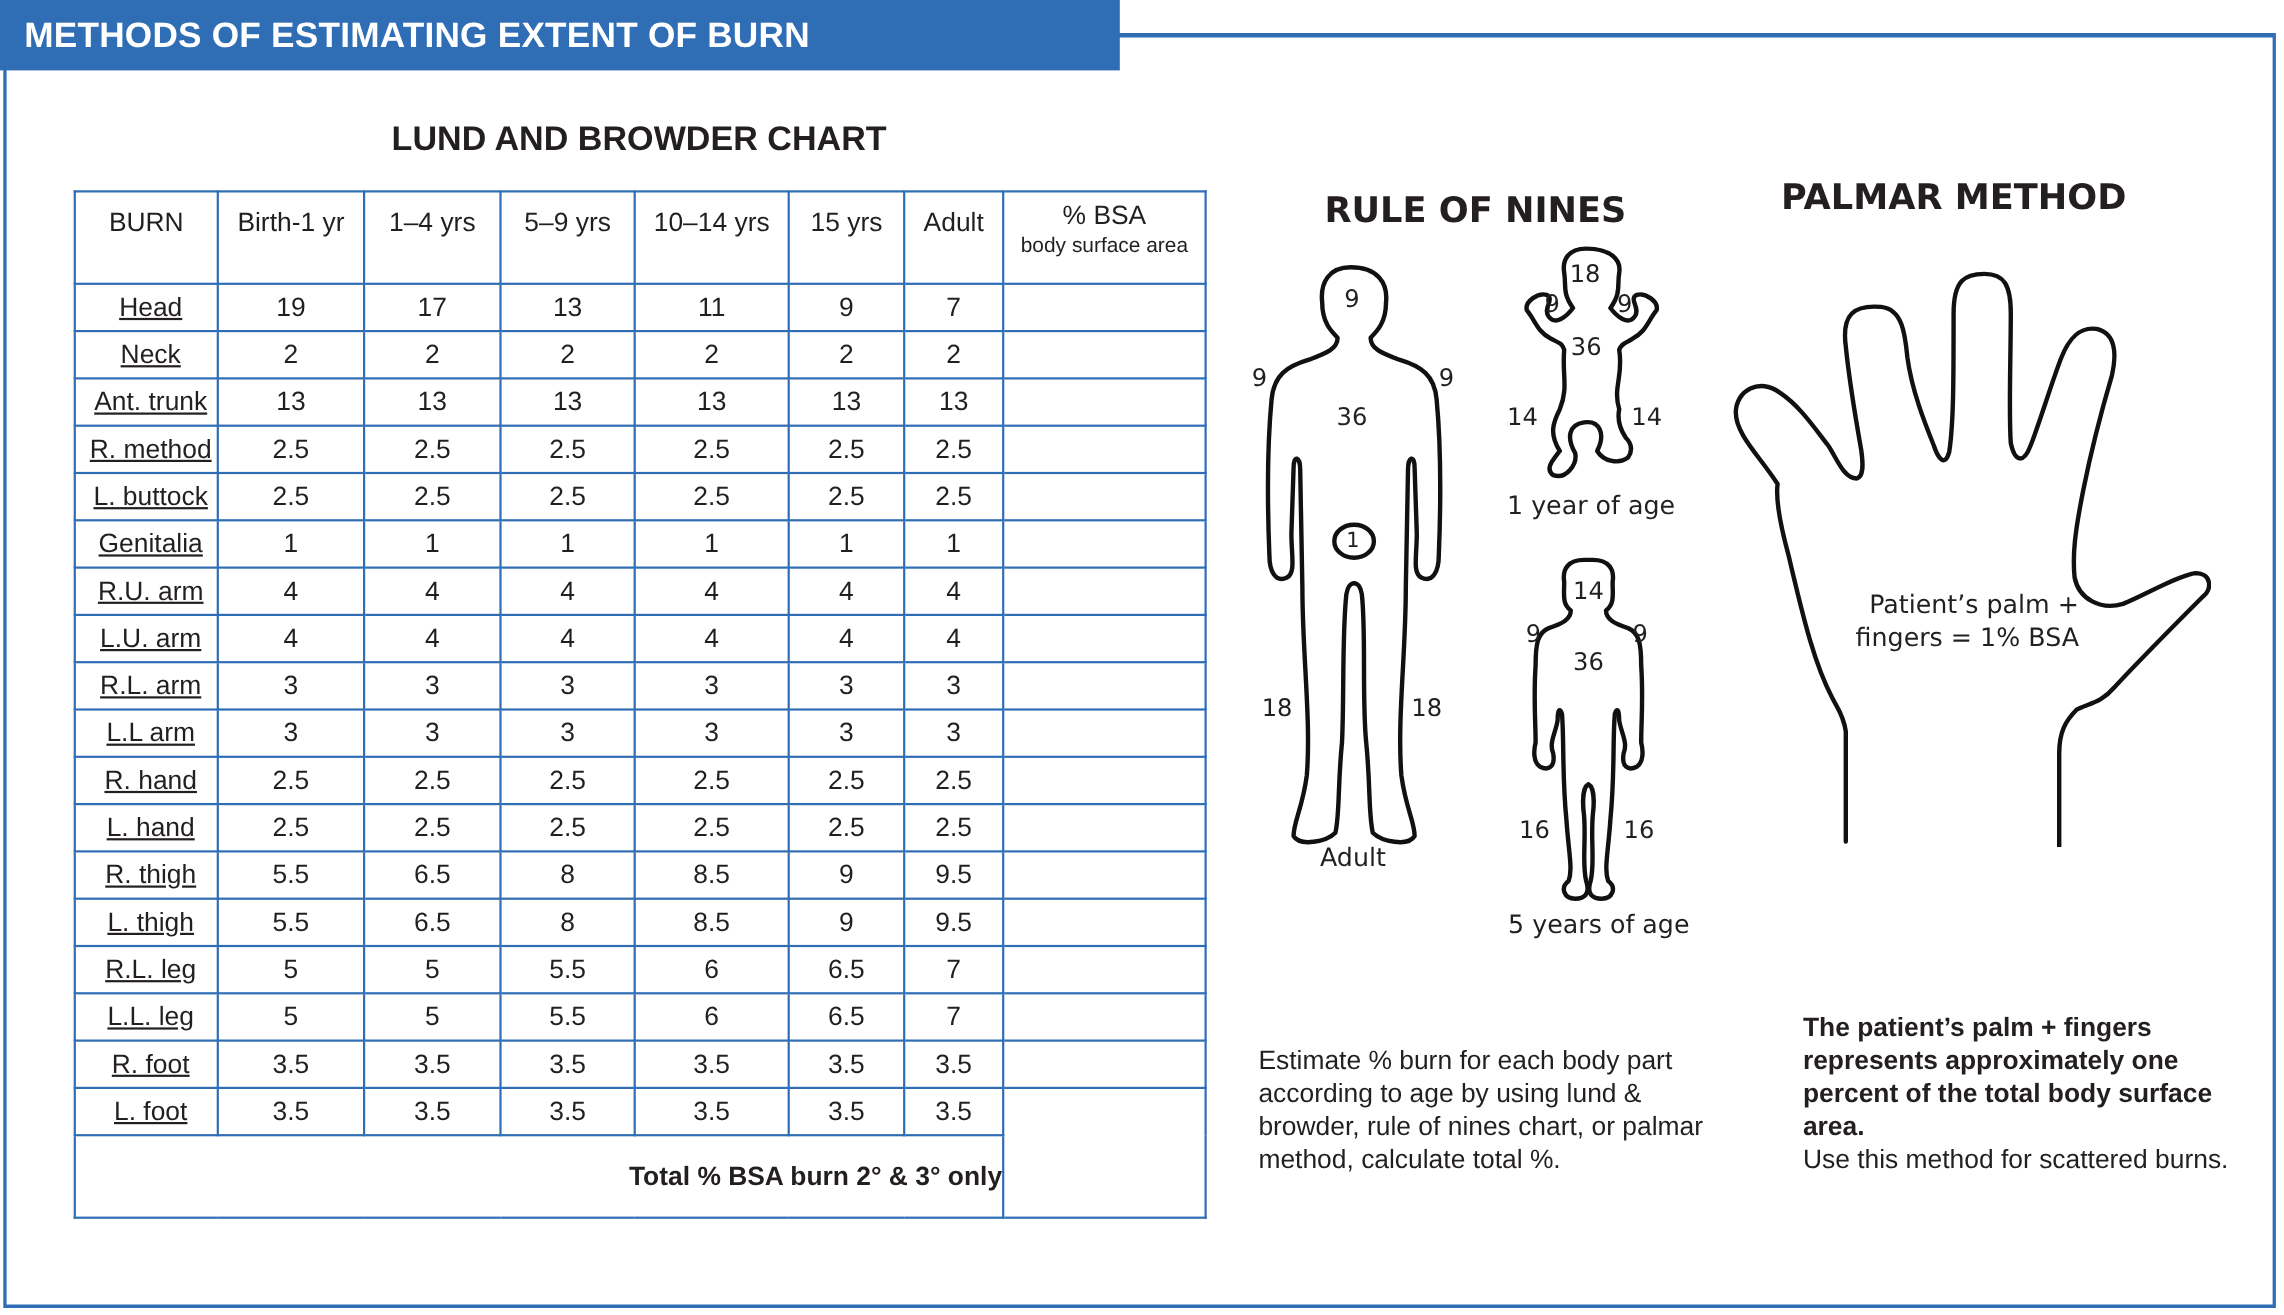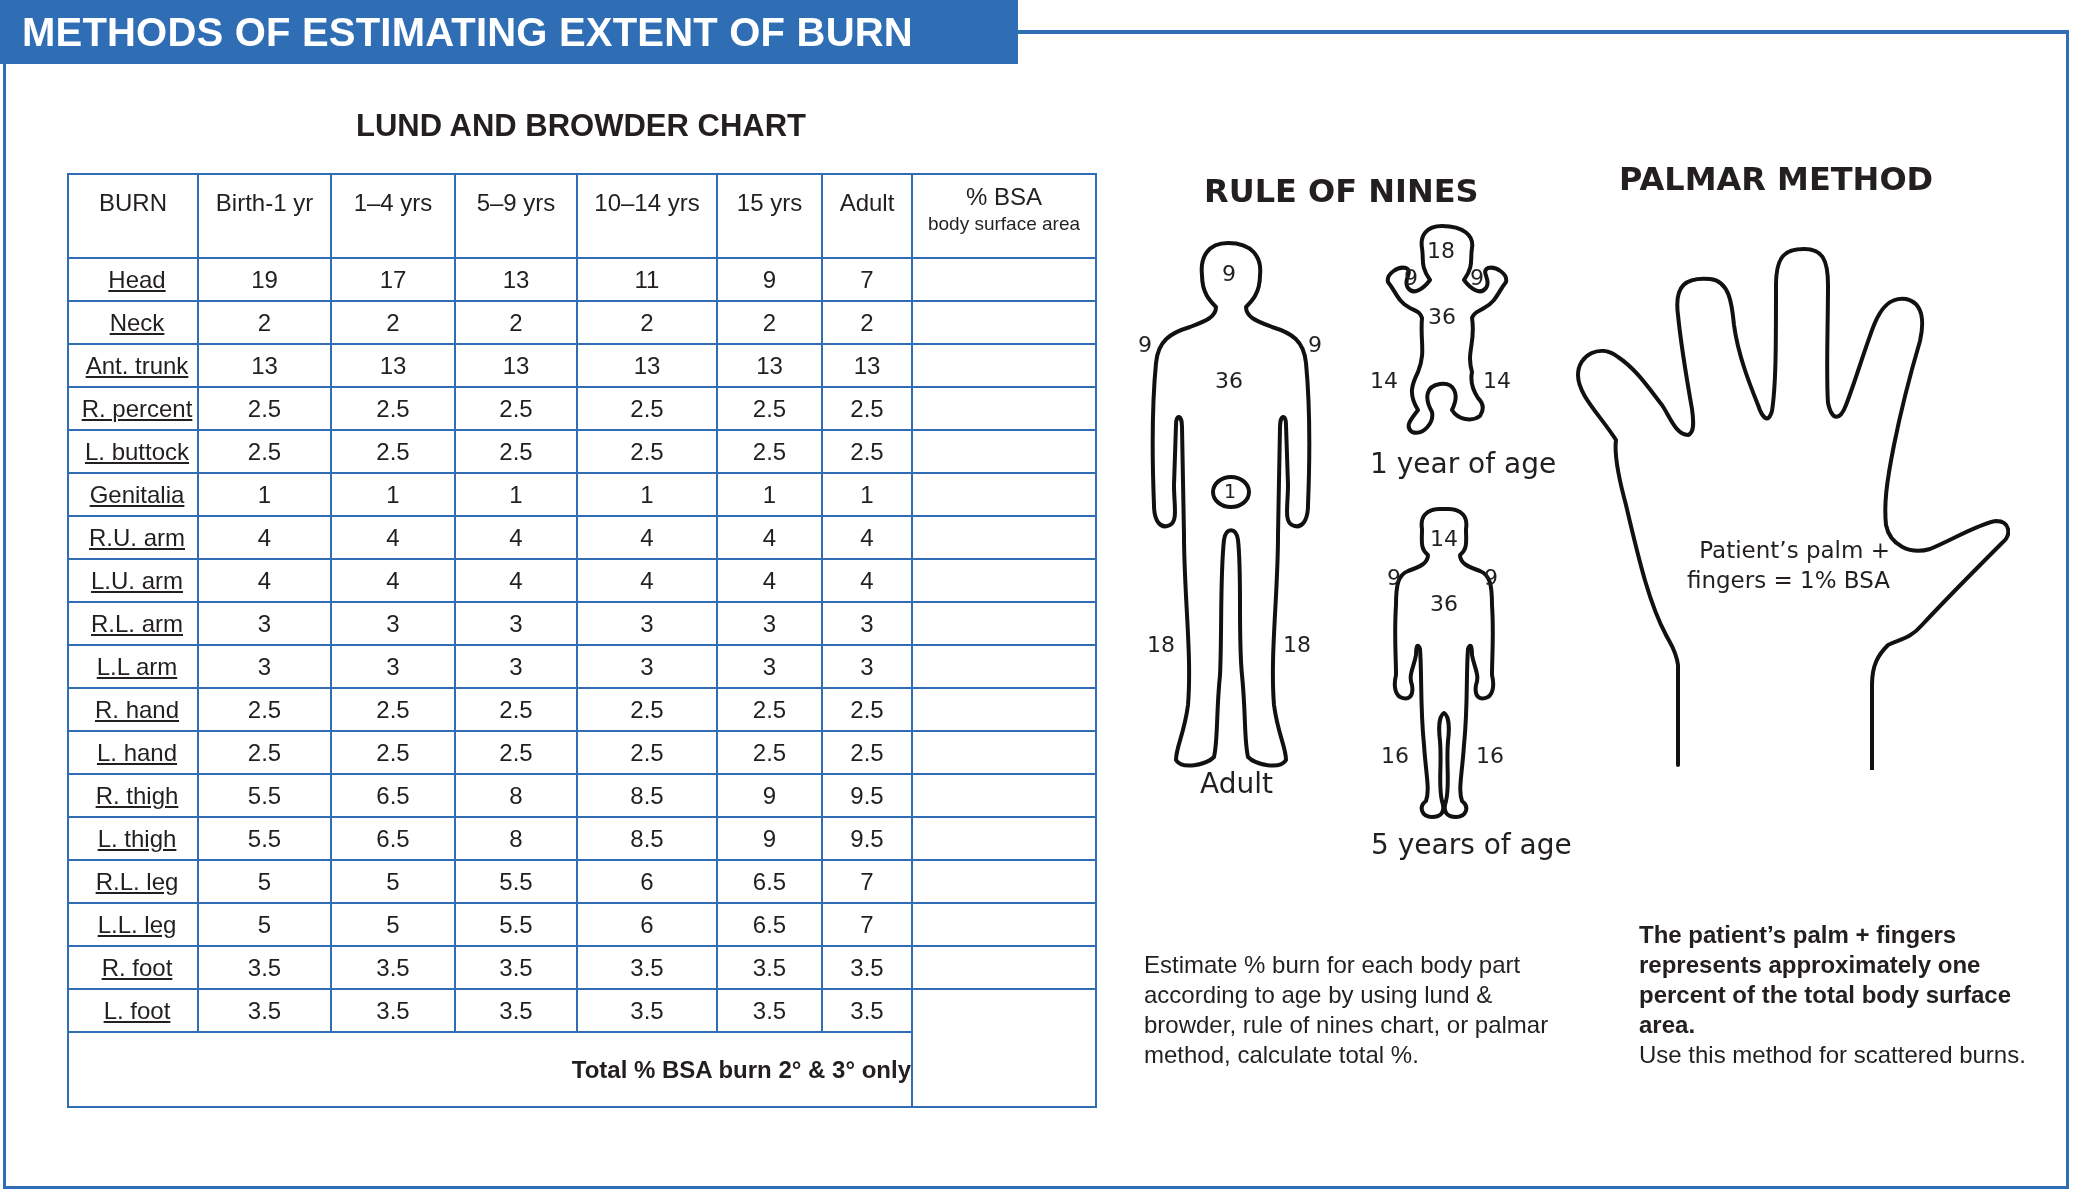--- a/index.html
+++ b/index.html
@@ -1,35 +1,35 @@
 <!DOCTYPE html>
 <html><head>
 <meta charset="utf-8">
 <style>
   html, body { margin:0; padding:0; background:#ffffff; }
   body { width:2076px; height:1195px; position:relative; overflow:hidden;
          font-family:"Liberation Sans", sans-serif; color:#231f20; }
   .frame { position:absolute; left:3px; top:30px; width:2066px; height:1159px;
            border:3px solid #2f6db5; box-sizing:border-box; border-top-width:4px; }
   .banner { position:absolute; left:0; top:0; width:1018px; height:64px; background:#2f6db5;
-            color:#ffffff; font-weight:bold; font-size:40px; line-height:64px; padding-left:22px;
+            color:#ffffff; font-weight:bold; font-size:32px; line-height:64px; padding-left:22px;
             box-sizing:border-box; letter-spacing:0.2px; }
   .lb-title { position:absolute; left:67px; width:1028px; top:108px; text-align:center;
               font-size:31px; font-weight:bold; color:#231f20; }
   table.lb { position:absolute; left:67px; top:173px; border-collapse:collapse;
              table-layout:fixed; font-size:24px; }
   table.lb td, table.lb th { border:2.5px solid #2f6db5; padding:0; }
   table.lb th { font-weight:normal; vertical-align:top; padding-top:14px; height:68px; }
   table.lb td { height:41px; text-align:center; }
   table.lb td.area { text-align:center; padding-left:8px;text-decoration:underline; }
   .bsa-sub { display:block; font-size:19px; margin-top:2px; }
   td.total-label { text-align:right !important; padding-right:20px; font-weight:bold; height:73px !important; }
   .section-title { position:absolute; font-size:32px; font-weight:bold; color:#231f20;
                    font-family:"DejaVu Sans", sans-serif; }
-  .fig-label { position:absolute; font-size:28px; font-family:"DejaVu Sans", sans-serif; color:#231f20;
+  .fig-label { position:absolute; font-size:23px; font-family:"DejaVu Sans", sans-serif; color:#231f20;
                white-space:nowrap; }
   .num { position:absolute; font-size:22px; font-family:"DejaVu Sans", sans-serif; color:#231f20;
          transform:translate(-50%,-50%); white-space:nowrap; }
   svg.outline path, svg.outline ellipse { fill:none; stroke:#111; stroke-width:4; stroke-linejoin:round; stroke-linecap:round; }
   .desc { position:absolute; font-size:24px; line-height:30px; color:#231f20; }
   .desc b { font-weight:bold; }
   .palm-text { position:absolute; left:1640px; top:535px; width:250px; text-align:right;
                font-size:23px; line-height:30px; font-family:"DejaVu Sans", sans-serif; }
 </style>
 </head>
@@ -91,21 +91,21 @@
         <td class="area">Ant. trunk</td>
         <td>13</td>
         <td>13</td>
         <td>13</td>
         <td>13</td>
         <td>13</td>
         <td>13</td>
         <td></td>
       </tr>
       <tr>
-        <td class="area">R. percent</td>
+        <td class="area">R. method</td>
         <td>2.5</td>
         <td>2.5</td>
         <td>2.5</td>
         <td>2.5</td>
         <td>2.5</td>
         <td>2.5</td>
         <td></td>
       </tr>
       <tr>
         <td class="area">L. buttock</td>

